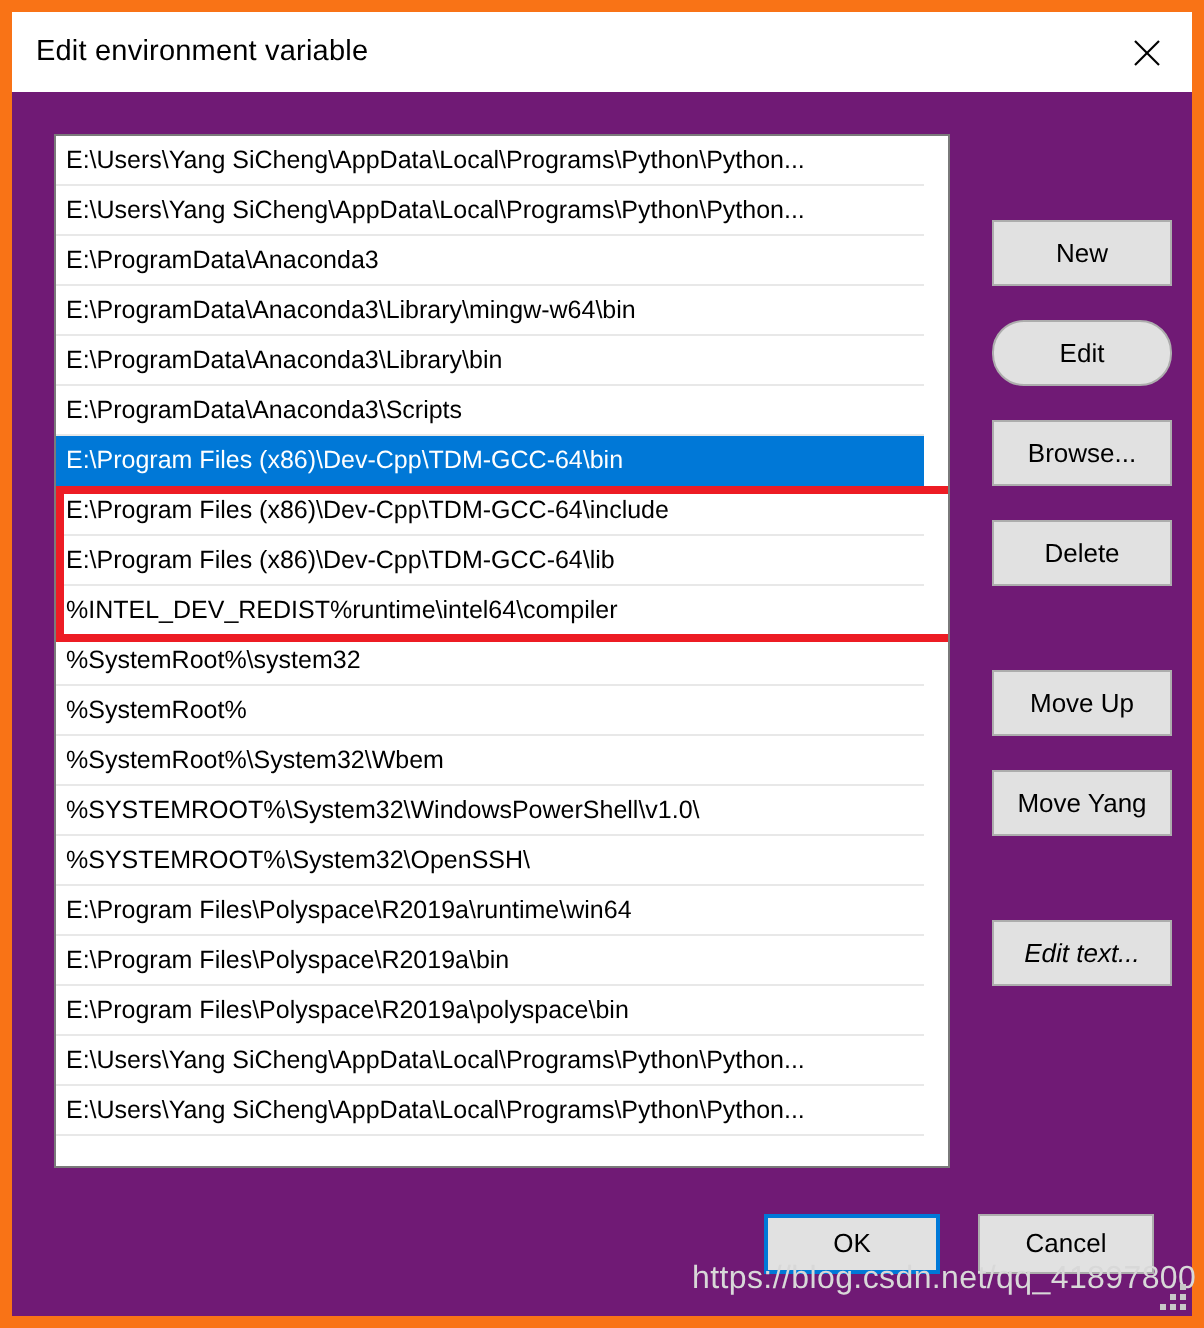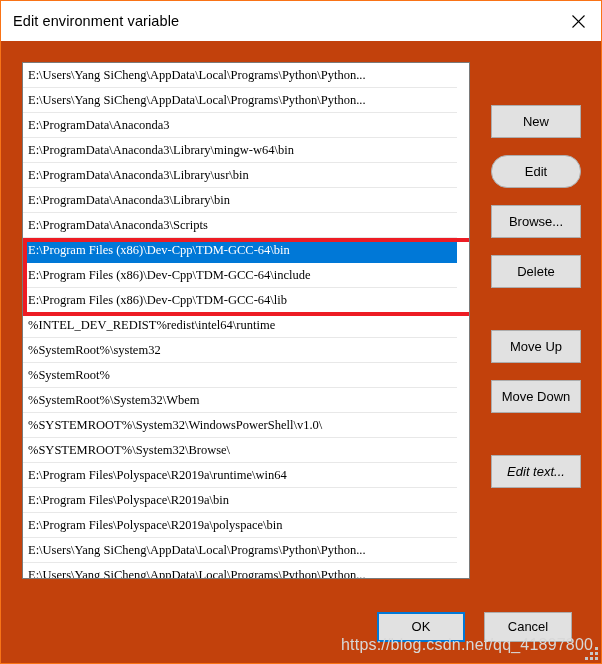--- a/index.html
+++ b/index.html
@@ -16,22 +16,22 @@
     overflow: hidden;
     position: relative;
   }
 
   
   #window {
     position: absolute;
     left: 0; top: 0;
     width: 602px;
     height: 664px;
-    background: #c2410c;
-    border: 1px solid #f97316;
+    background: #701a75;
+    border: 6px solid #f97316;
     box-sizing: border-box;
     display: flex;
     flex-direction: column;
   }
 
   
   #titlebar {
     height: 40px;
     background: #ffffff;
     display: flex;
@@ -75,21 +75,20 @@
     border: 1px solid #7a7a7a;
     box-sizing: border-box;
     overflow: hidden;
   }
   #path-list {
     position: absolute;
     left: 0; top: 0;
     right: 11px;
     bottom: 0;
     overflow: hidden;
-    font-family: Liberation Serif, serif;
   }
   .list-row {
     height: 25px;
     line-height: 24px;
     border-bottom: 1px solid #e8e8e8;
     padding: 0 3px 0 5px;
     white-space: nowrap;
     overflow: hidden;
     font-size: 12.5px;
     color: #000000;
@@ -228,48 +227,47 @@
   </div>
 
   <div id="dialog-body">
 
     <div id="path-listbox">
       <div id="path-list">
           <div class="list-row">E:\Users\Yang SiCheng\AppData\Local\Programs\Python\Python...</div>
           <div class="list-row">E:\Users\Yang SiCheng\AppData\Local\Programs\Python\Python...</div>
           <div class="list-row">E:\ProgramData\Anaconda3</div>
           <div class="list-row">E:\ProgramData\Anaconda3\Library\mingw-w64\bin</div>
-          <div class="list-row">E:\ProgramData\Anaconda3\Library\usr\bin</div>
           <div class="list-row">E:\ProgramData\Anaconda3\Library\bin</div>
           <div class="list-row">E:\ProgramData\Anaconda3\Scripts</div>
           <div class="list-row selected">E:\Program Files (x86)\Dev-Cpp\TDM-GCC-64\bin</div>
           <div class="list-row">E:\Program Files (x86)\Dev-Cpp\TDM-GCC-64\include</div>
           <div class="list-row">E:\Program Files (x86)\Dev-Cpp\TDM-GCC-64\lib</div>
-          <div class="list-row">%INTEL_DEV_REDIST%redist\intel64\runtime</div>
+          <div class="list-row">%INTEL_DEV_REDIST%runtime\intel64\compiler</div>
           <div class="list-row">%SystemRoot%\system32</div>
           <div class="list-row">%SystemRoot%</div>
           <div class="list-row">%SystemRoot%\System32\Wbem</div>
           <div class="list-row">%SYSTEMROOT%\System32\WindowsPowerShell\v1.0\</div>
-          <div class="list-row">%SYSTEMROOT%\System32\Browse\</div>
+          <div class="list-row">%SYSTEMROOT%\System32\OpenSSH\</div>
           <div class="list-row">E:\Program Files\Polyspace\R2019a\runtime\win64</div>
           <div class="list-row">E:\Program Files\Polyspace\R2019a\bin</div>
           <div class="list-row">E:\Program Files\Polyspace\R2019a\polyspace\bin</div>
           <div class="list-row">E:\Users\Yang SiCheng\AppData\Local\Programs\Python\Python...</div>
           <div class="list-row">E:\Users\Yang SiCheng\AppData\Local\Programs\Python\Python...</div>
         </div>
       <div id="list-gutter"></div>
       <div id="annotation-box"></div>
     </div>
 
     <button class="side-button" id="btn-new">New</button>
     <button class="side-button" id="btn-edit">Edit</button>
     <button class="side-button" id="btn-browse">Browse...</button>
     <button class="side-button" id="btn-delete">Delete</button>
     <button class="side-button" id="btn-move-up">Move Up</button>
-    <button class="side-button" id="btn-move-down">Move Down</button>
+    <button class="side-button" id="btn-move-down">Move Yang</button>
     <button class="side-button" id="btn-edit-text">Edit text...</button>
 
     <div id="footer">
       <button class="footer-button" id="btn-ok">OK</button>
       <button class="footer-button" id="btn-cancel">Cancel</button>
     </div>
 
     <div id="watermark">https://blog.csdn.net/qq_41897800</div>
 
     <div id="resize-grip">

